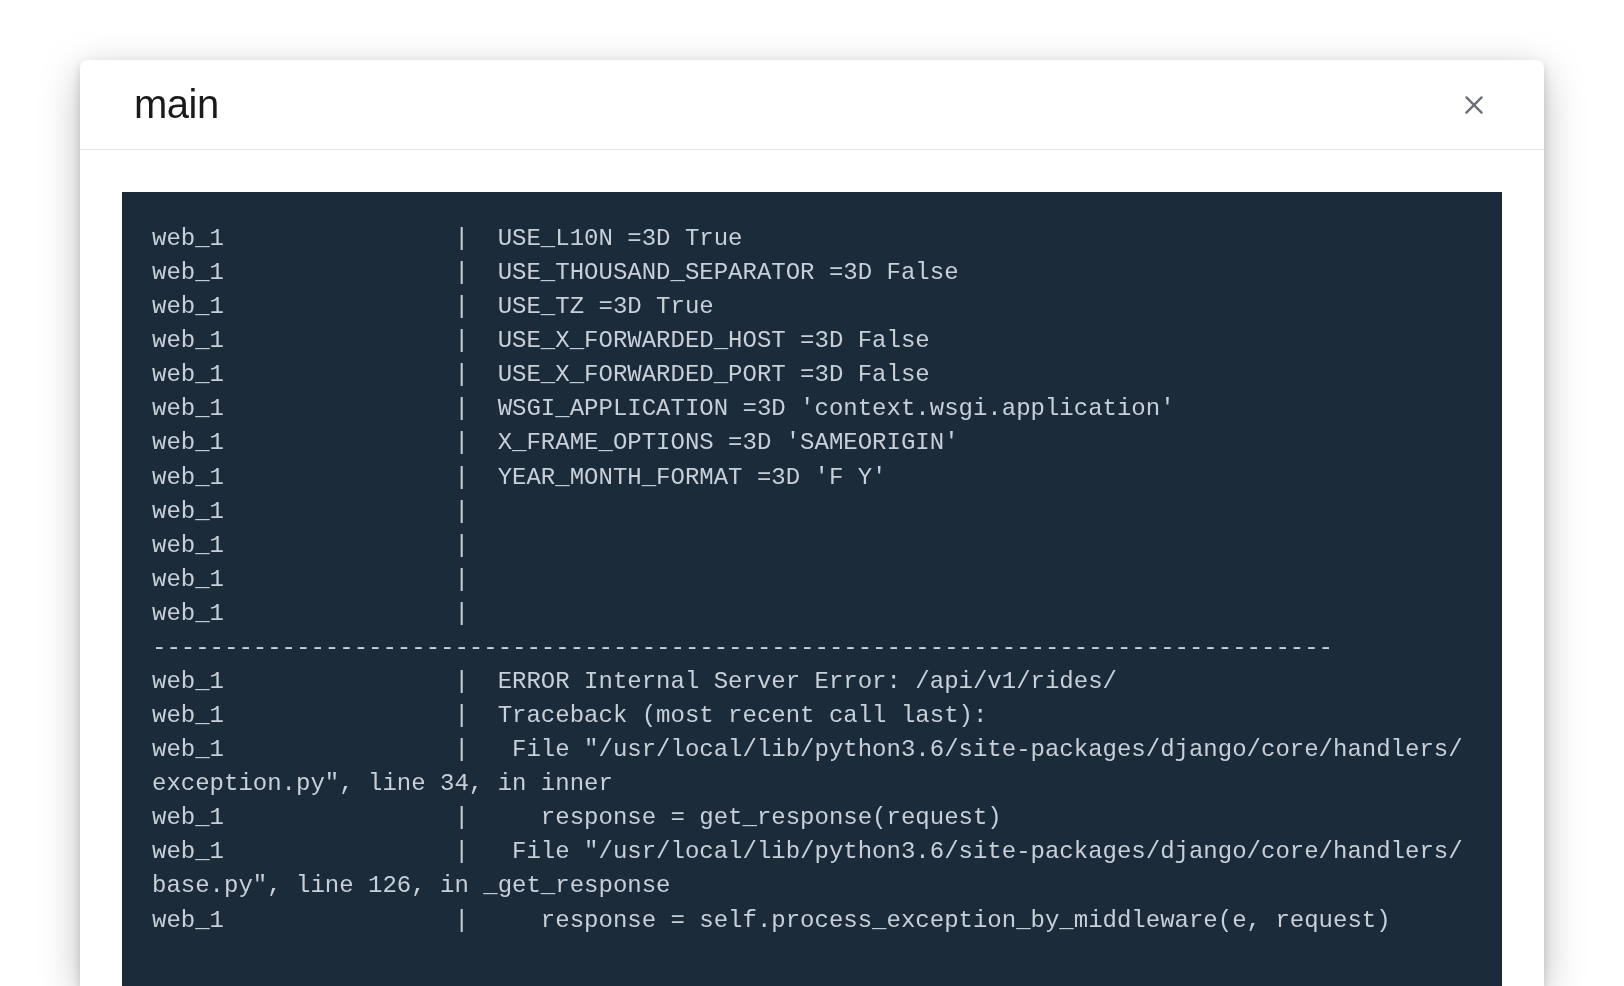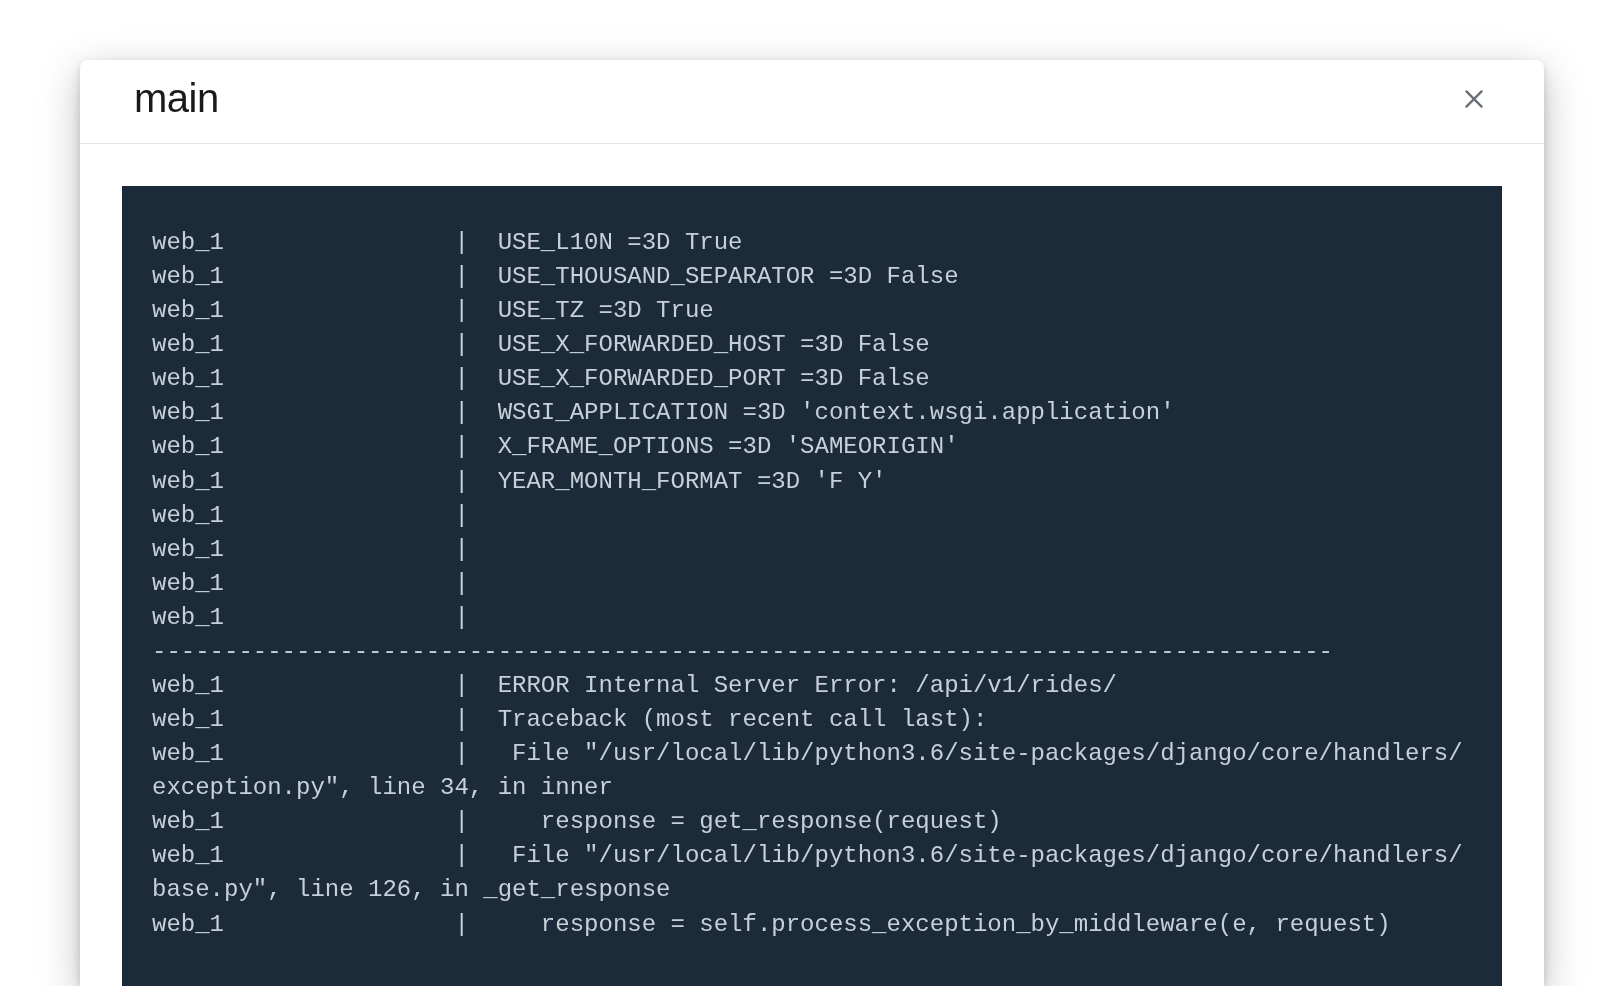--- a/index.html
+++ b/index.html
@@ -19,21 +19,21 @@
     border-radius: 8px 8px 0 0;
     box-shadow: 0 12px 40px rgba(0,0,0,0.25), 0 4px 10px rgba(0,0,0,0.15);
     overflow: hidden;
     display: flex;
     flex-direction: column;
   }
   .titlebar {
     display: flex;
     align-items: center;
     justify-content: space-between;
-    padding: 16px 48px 22px 54px;
+    padding: 22px 48px 22px 54px;
     border-bottom: 1px solid #e5e5e5;
   }
   .titlebar h1 {
     font-size: 40px;
     font-weight: 500;
     letter-spacing: -0.5px;
     color: #1a1a1a;
   }
   .close-btn {
     width: 44px;
@@ -50,21 +50,21 @@
   .body-area {
     flex: 1;
     padding: 42px 42px 0 42px;
     overflow: hidden;
   }
   .terminal {
     width: 100%;
     height: 100%;
     background: #1b2b3a;
     color: #c7d0d9;
-    padding: 40px 30px 0 30px;
+    padding: 30px 30px 0 30px;
     font-family: "SFMono-Regular", Menlo, Consolas, "Liberation Mono", monospace;
     font-size: 24px;
     line-height: 1.42;
     white-space: pre-wrap;
     word-break: break-all;
     overflow: hidden;
   }
 </style>
 </head>
 <body>

